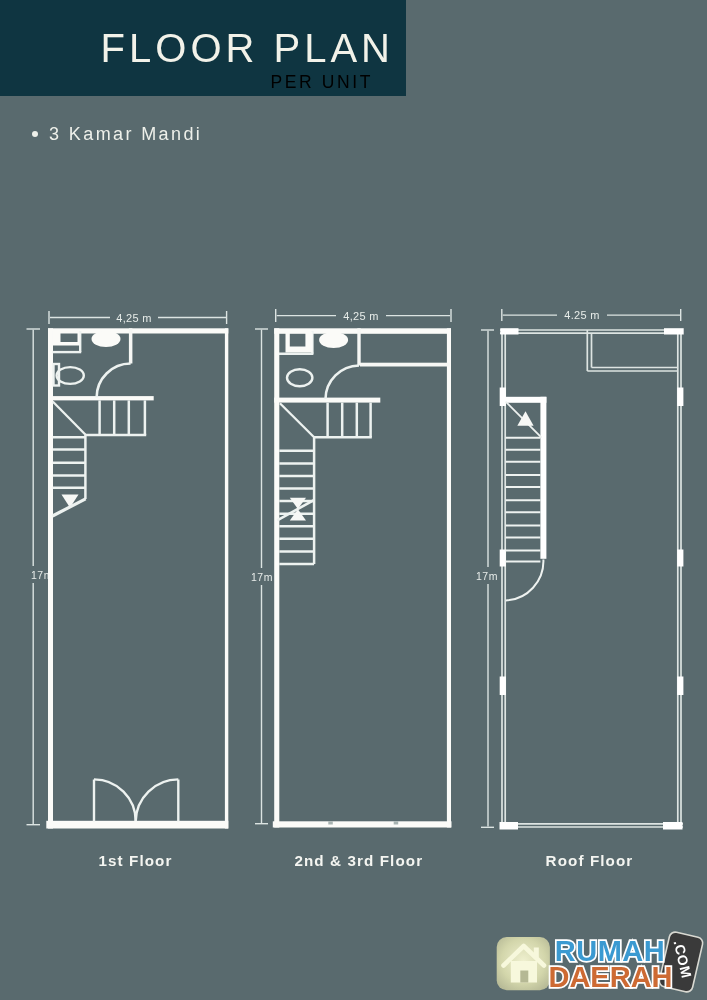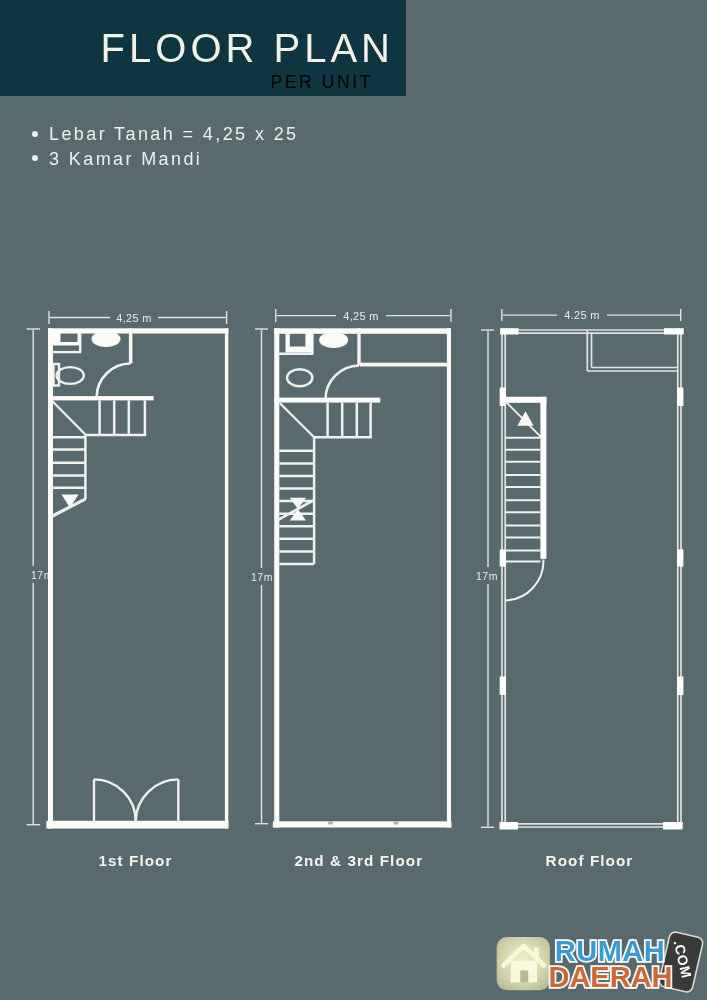--- a/index.html
+++ b/index.html
@@ -20,21 +20,20 @@
 </head>
 <body>
 
 <div id="banner"></div>
 
 <div id="title">FLOOR PLAN</div>
 
 <div id="subtitle">PER UNIT</div>
 
 <div id="specs">
-<div><span class="dot"></span>Lebar Tanah = 4,25 x 25</div>
 <div><span class="dot"></span>3 Kamar Mandi</div>
 </div>
 <svg width="707" height="1000" viewBox="0 0 707 1000">
 
 <g stroke="#dce4e2" stroke-width="1.4" fill="none">
   <line x1="49" y1="311" x2="49" y2="324"></line>
   <line x1="226.6" y1="311" x2="226.6" y2="324"></line>
   <line x1="50" y1="317.5" x2="110" y2="317.5"></line>
   <line x1="158" y1="317.5" x2="226" y2="317.5"></line>
 </g>

